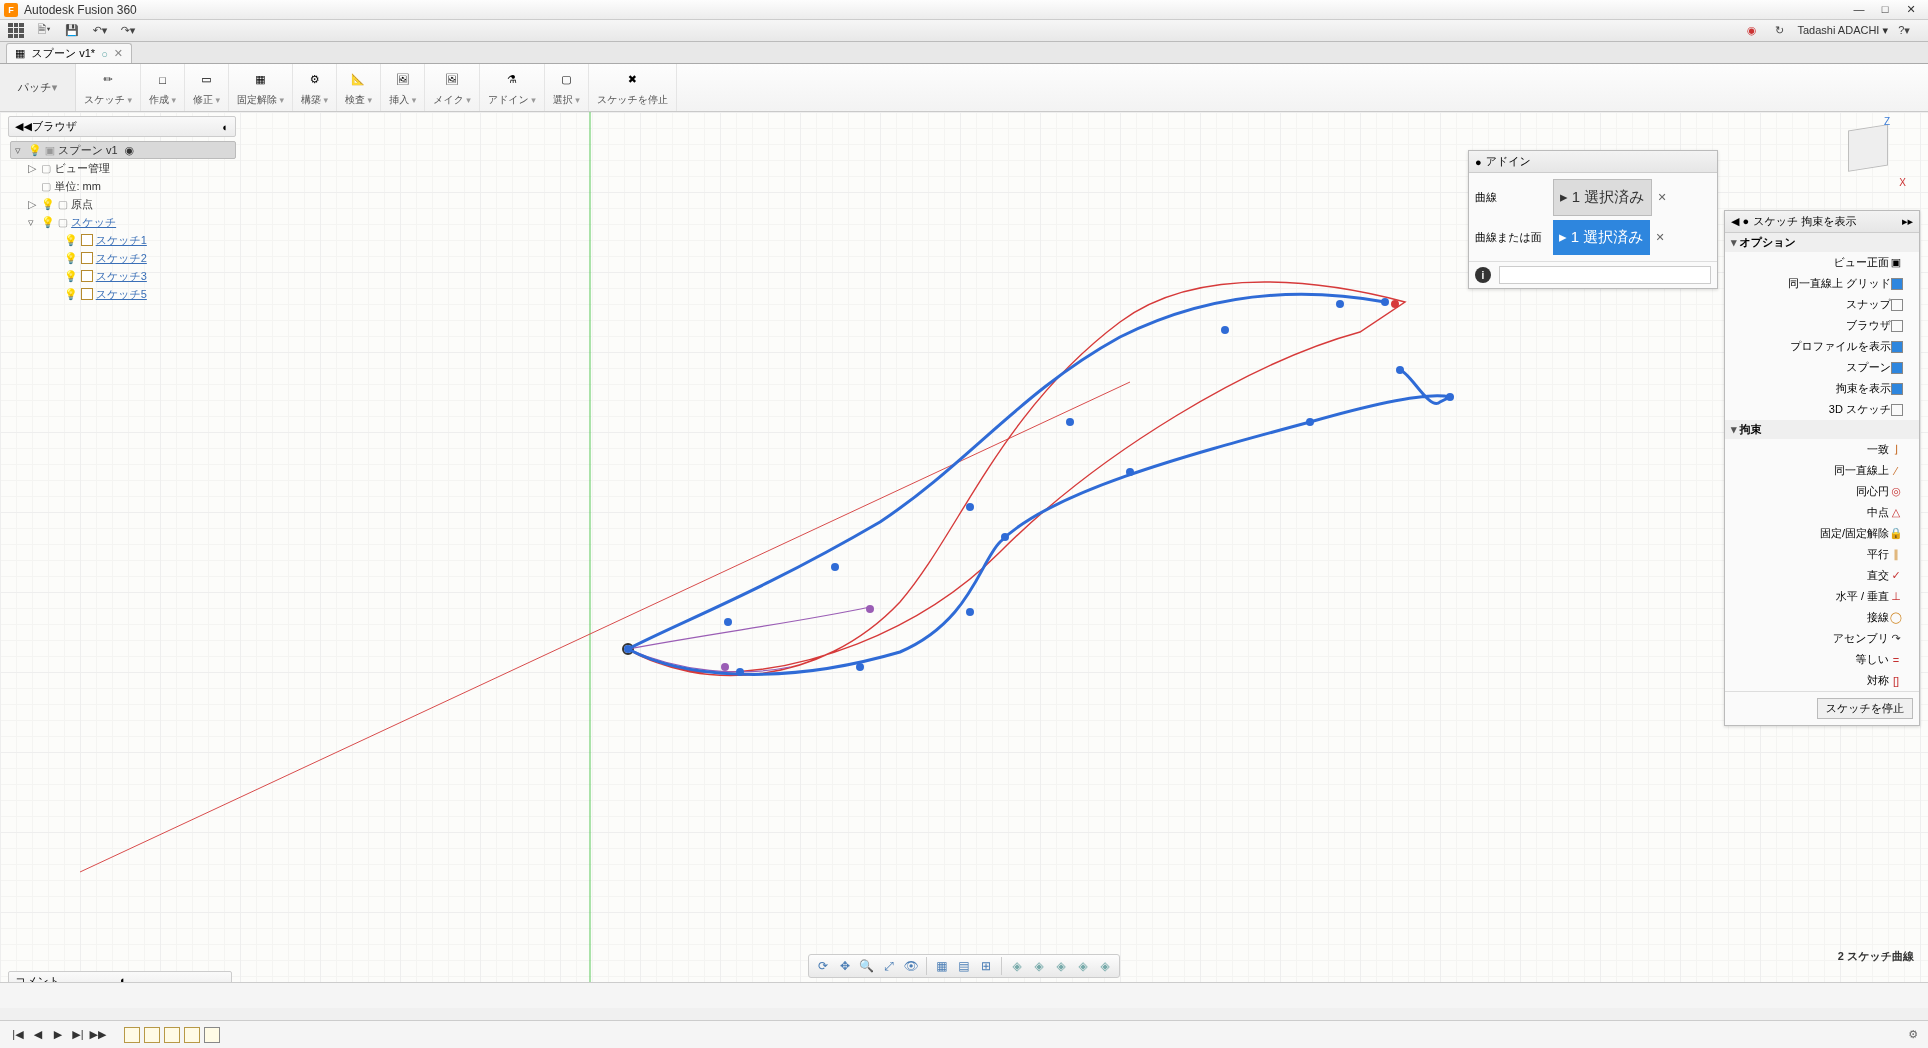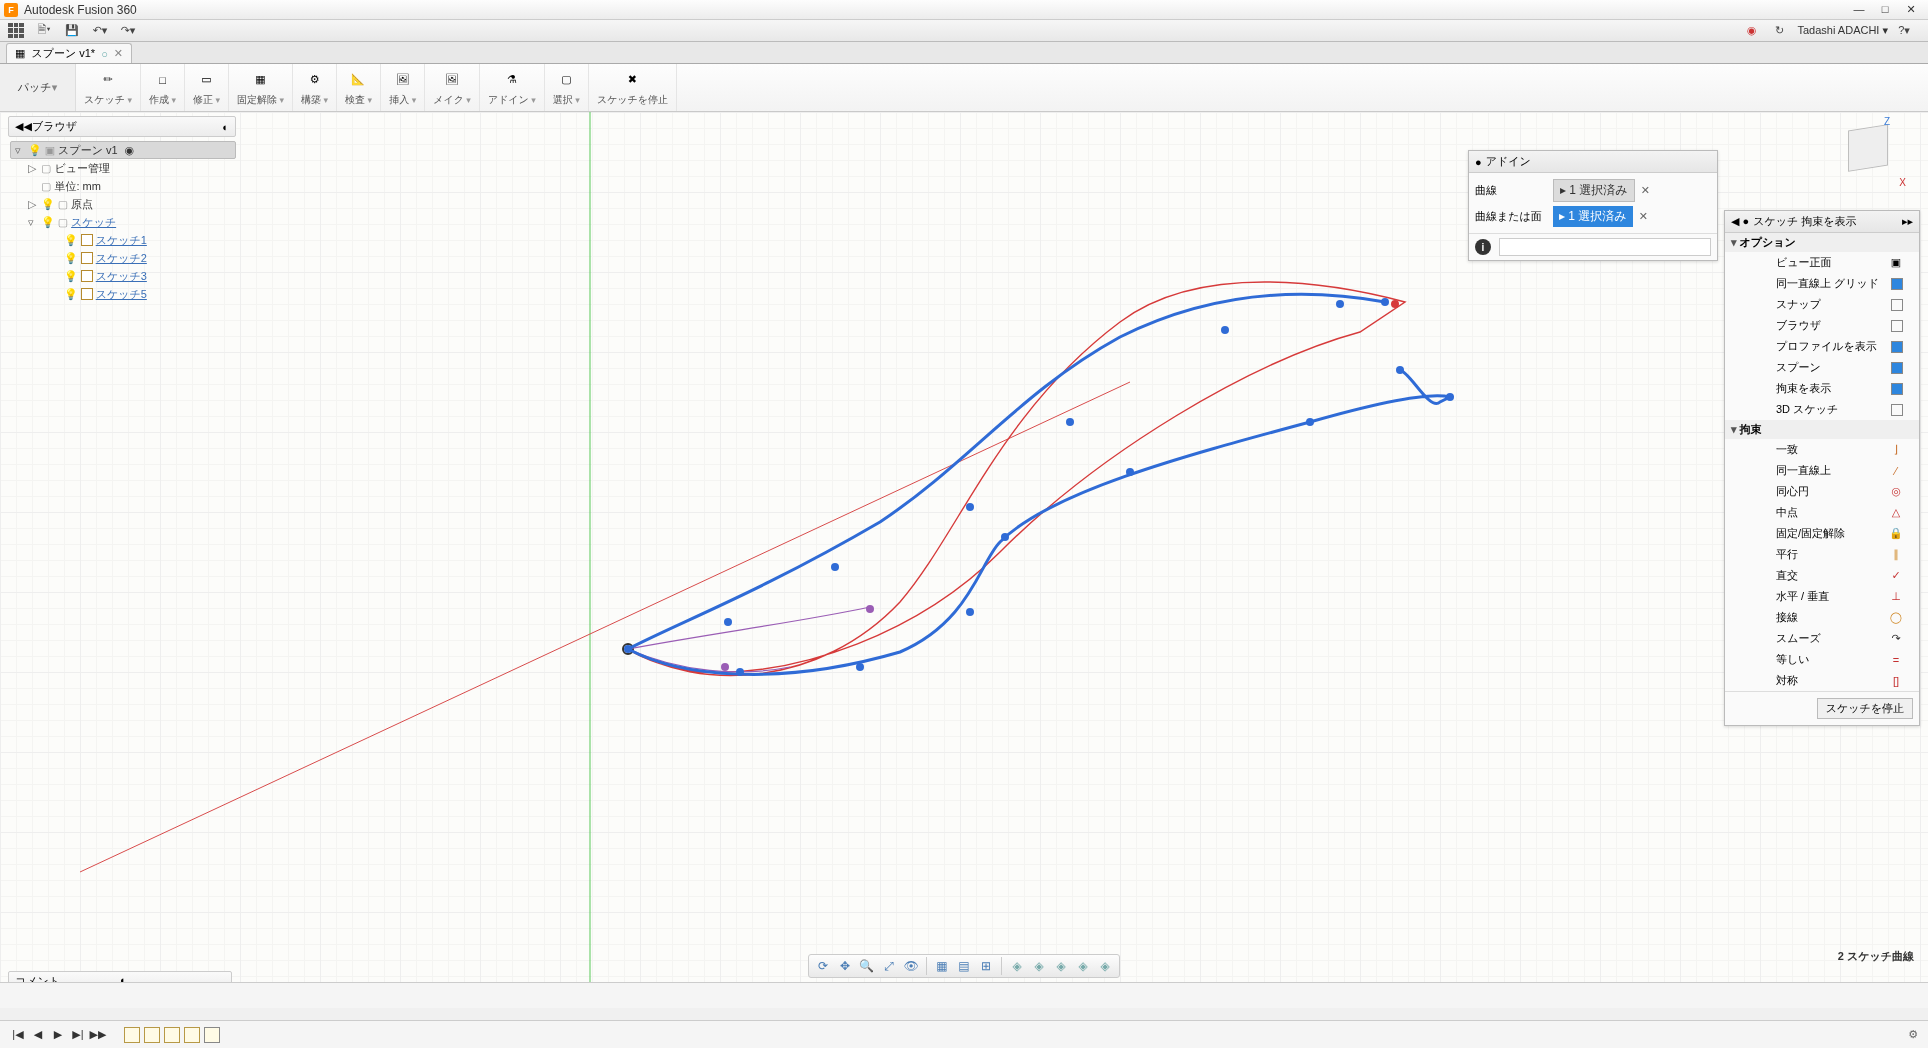--- a/index.html
+++ b/index.html
@@ -83,30 +83,30 @@
 .timeline { position:absolute; left:0; right:0; bottom:0; height:28px; background:#f5f5f5; border-top:1px solid #ccc; display:flex; align-items:center; padding:0 10px; gap:4px; }
 .timeline .tbtn { width:16px; height:16px; display:flex; align-items:center; justify-content:center; color:#333; }
 .timeline .frame { width:16px; height:16px; border:1px solid #b79946; background:#fffbe6; }
 .timeline .gear { margin-left:auto; color:#666; }
 
 
 .panel { position:absolute; background:#fafafa; border:1px solid #bbb; box-shadow:0 1px 3px rgba(0,0,0,.15); font-size:11px; }
 .panel-header { background:linear-gradient(#f3f3f3,#e6e6e6); padding:3px 6px; border-bottom:1px solid #ccc; display:flex; align-items:center; gap:4px; }
 .panel-body { padding:4px 6px; }
 .sel-row { display:flex; align-items:center; gap:6px; padding:2px 0; }
-.sel-chip { background:#2e86de; color:#fff; padding:2px 6px; font-size:12px; display:inline-flex; align-items:center; gap:4px; }
+.sel-chip { background:#2e86de; color:#fff; padding:8px 6px; font-size:15px; display:inline-flex; align-items:center; gap:4px; }
 .sel-chip.gray { background:#dcdcdc; color:#333; border:1px solid #bbb;}
 .sel-x { color:#666; cursor:pointer; }
 .info-icn { width:16px; height:16px; border-radius:50%; background:#333; color:#fff; display:inline-flex; align-items:center; justify-content:center; font-size:10px; font-weight:bold;}
 
 .palette { position:absolute; right:8px; top:98px; width:196px; background:#fafafa; border:1px solid #bbb; box-shadow:0 1px 3px rgba(0,0,0,.15); font-size:11px; }
 .palette .ph { background:linear-gradient(#f3f3f3,#e6e6e6); padding:3px 6px; border-bottom:1px solid #ccc; display:flex; align-items:center; gap:4px;}
 .palette .sect { background:#efefef; padding:2px 6px; font-weight:bold;}
 .palette .sect::before { content:"▾ "; color:#555; }
-.palette .opt { display:flex; align-items:center; justify-content:space-between; padding:3px 16px;margin-left:35px;}
+.palette .opt { display:flex; align-items:center; justify-content:flex-end; padding:3px 16px;margin-left:35px;}
 .palette .opt .chk { width:12px; height:12px; border:1px solid #888; display:inline-block; }
 .palette .opt .chk.on { background:#2e86de; }
 .palette .opt .glyph { width:14px; text-align:center; }
 .palette .footer { padding:6px; display:flex; justify-content:flex-end; border-top:1px solid #ddd;}
 .palette .footer button { font-size:11px; padding:2px 8px; background:#f0f0f0; border:1px solid #bbb;}
 
 .status-right { position:absolute; right:14px; bottom:44px; font-size:11px; color:#333; font-weight:bold; }
 
 svg.sketch { position:absolute; inset:0; }
 
@@ -465,21 +465,21 @@
           </div>
           <div class="opt">
             <span>水平 / 垂直</span>
             <span class="glyph" style="color:#c53030;">⊥</span>
           </div>
           <div class="opt">
             <span>接線</span>
             <span class="glyph" style="color:#d08a2a;">◯</span>
           </div>
           <div class="opt">
-            <span>スムーズ</span>
+            <span>アセンブリ</span>
             <span class="glyph" style="color:#333;">↷</span>
           </div>
           <div class="opt">
             <span>等しい</span>
             <span class="glyph" style="color:#c53030;">=</span>
           </div>
           <div class="opt">
             <span>対称</span>
             <span class="glyph" style="color:#c53030;">[]</span>
           </div>

